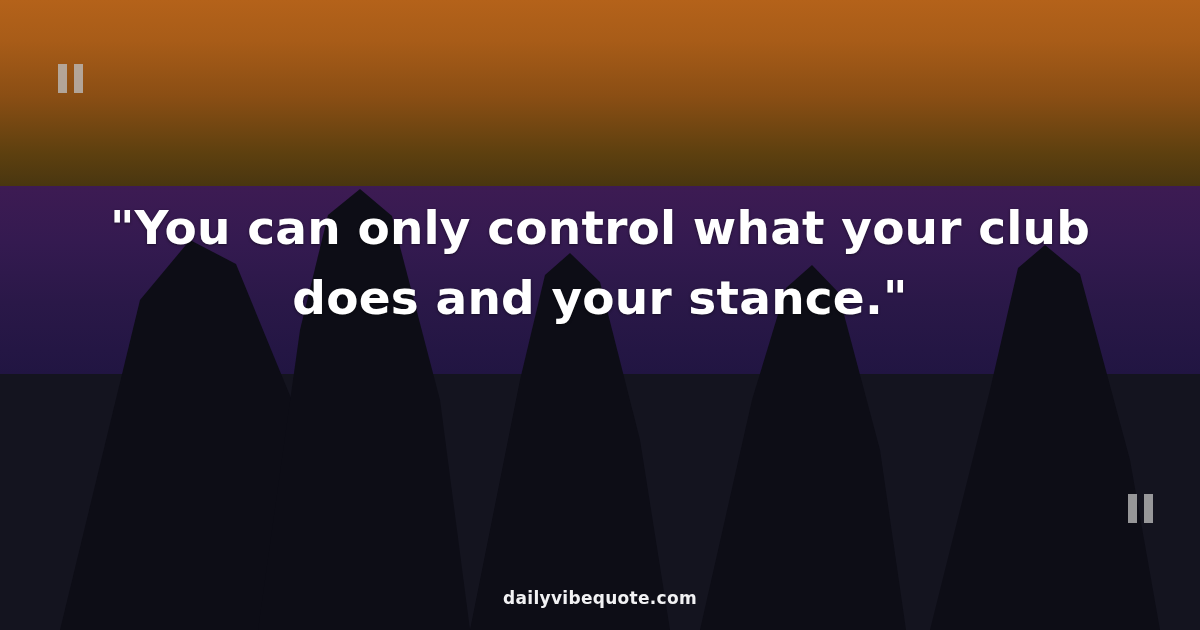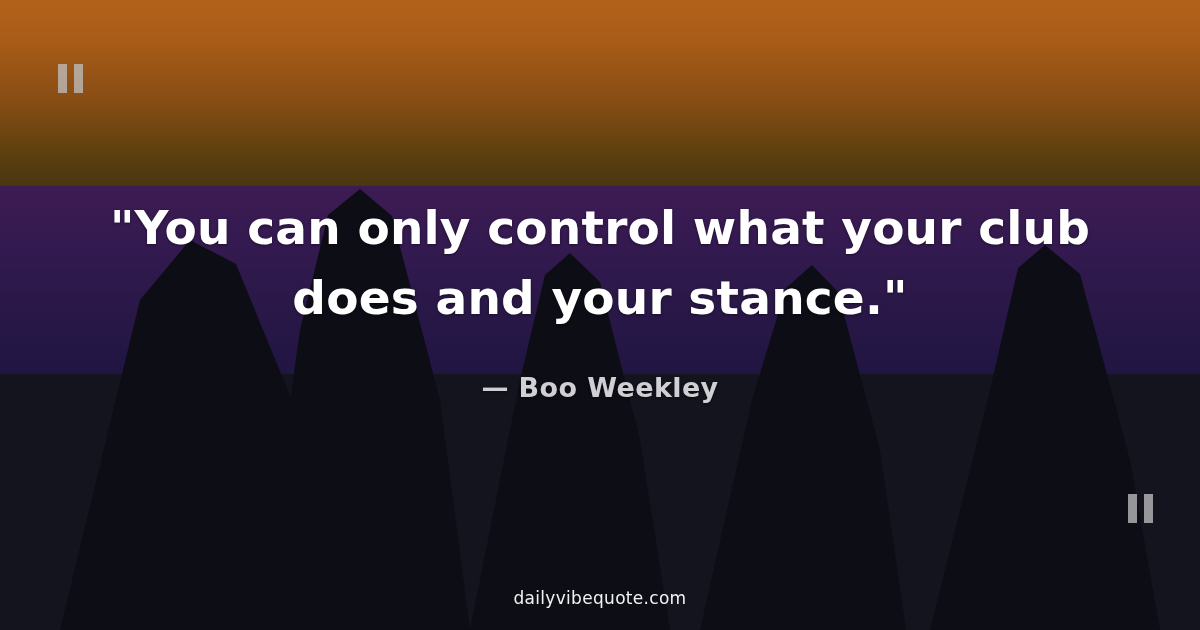--- a/index.html
+++ b/index.html
@@ -86,21 +86,21 @@
     letter-spacing:.4px;
     text-shadow:0 1px 3px rgba(0,0,0,.55);
   }
 
   #site-footer {
     position:absolute;
     left:0; bottom:22px;
     width:1200px;
     text-align:center;
     font-size:17px;
-    font-weight:normal;
+    font-weight:bold;
     color:#f2f2f4;
     letter-spacing:.3px;
   }
 </style>
 </head>
 <body>
 
 <div id="card">
 
   <div class="band" id="band-sky"></div>
@@ -123,18 +123,17 @@
   </div>
 
   <div class="qmark" id="qmark-bottom">
     <i></i>
     <i></i>
   </div>
 
   <div id="content">
     <div id="quote-text">"You can only control what your club does and your stance."</div>
 
-    <div id="attribution">— Boo Weekley</div>
   </div>
 
   <div id="site-footer">dailyvibequote.com</div>
 
 </div>
 
 </body></html>

